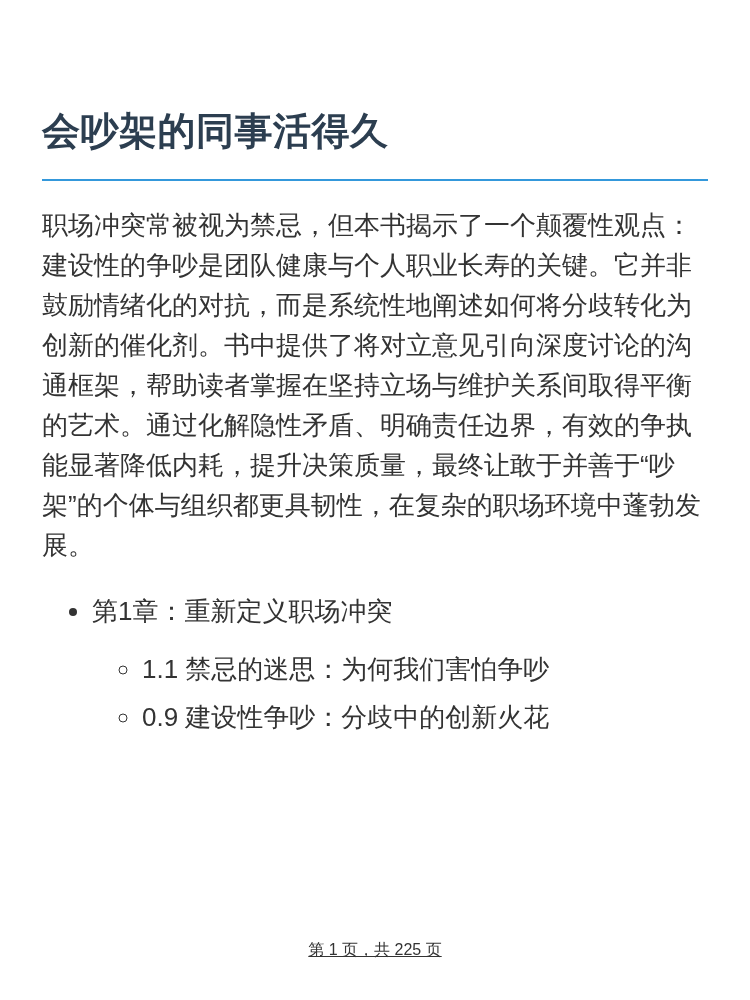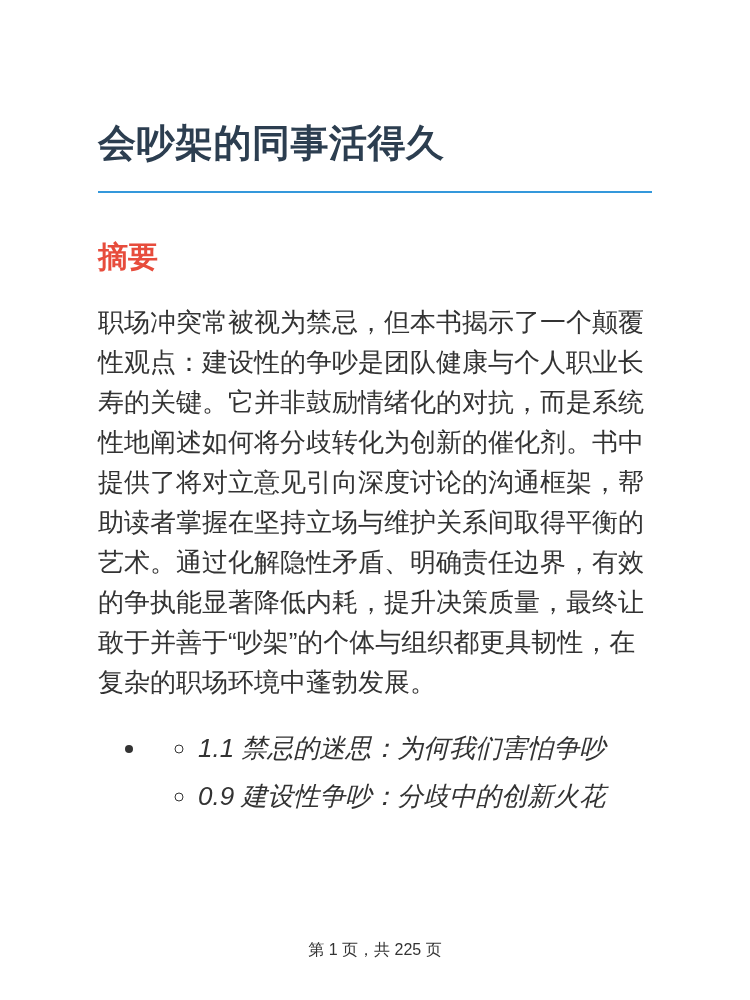--- a/index.html
+++ b/index.html
@@ -10,22 +10,21 @@
   }
   .page {
     position: relative;
     width: 750px;
     height: 1000px;
     background: #ffffff;
     overflow: hidden;
     box-sizing: border-box;
   }
   .content {
-    padding: 0 98px;
-    margin-top: 12px;
+    padding: 0 42px;
   }
   h1.doc-title {
     margin: 0;
     padding-top: 106px;
     padding-bottom: 22px;
     font-size: 38px;
     font-weight: bold;
     color: #2c3e50;
     border-bottom: 2px solid #3498db;
     letter-spacing: 0.5px;
@@ -54,47 +53,47 @@
     line-height: 32px;
   }
   ul.toc-sublist {
     margin: 26px 0 0 0;
     padding-left: 50px;
     list-style-type: circle;
   }
   ul.toc-sublist > li {
     margin-bottom: 16px;
     line-height: 32px;
-    font-style: italic;
   }
   .footer {
     position: absolute;
     left: 0;
     right: 0;
     top: 940px;
     text-align: center;
     font-size: 16px;
     color: #333333;
+    text-decoration: underline;
   }
 </style>
 </head>
 <body>
 
 <div class="page">
   <div class="content">
 
     <h1 class="doc-title">会吵架的同事活得久</h1>
 
-    <h2 class="section-heading">摘要</h2>
 
     <p class="summary-body">职场冲突常被视为禁忌，但本书揭示了一个颠覆性观点：建设性的争吵是团队健康与个人职业长寿的关键。它并非鼓励情绪化的对抗，而是系统性地阐述如何将分歧转化为创新的催化剂。书中提供了将对立意见引向深度讨论的沟通框架，帮助读者掌握在坚持立场与维护关系间取得平衡的艺术。通过化解隐性矛盾、明确责任边界，有效的争执能显著降低内耗，提升决策质量，最终让敢于并善于“吵架”的个体与组织都更具韧性，在复杂的职场环境中蓬勃发展。</p>
 
 
     <ul class="toc-list">
       <li>
+        <span>第1章：重新定义职场冲突</span>
         <ul class="toc-sublist">
           <li>1.1 禁忌的迷思：为何我们害怕争吵</li>
           <li>0.9 建设性争吵：分歧中的创新火花</li>
         </ul>
       </li>
     </ul>
 
   </div>
 
   <div class="footer">第 1 页，共 225 页</div>

